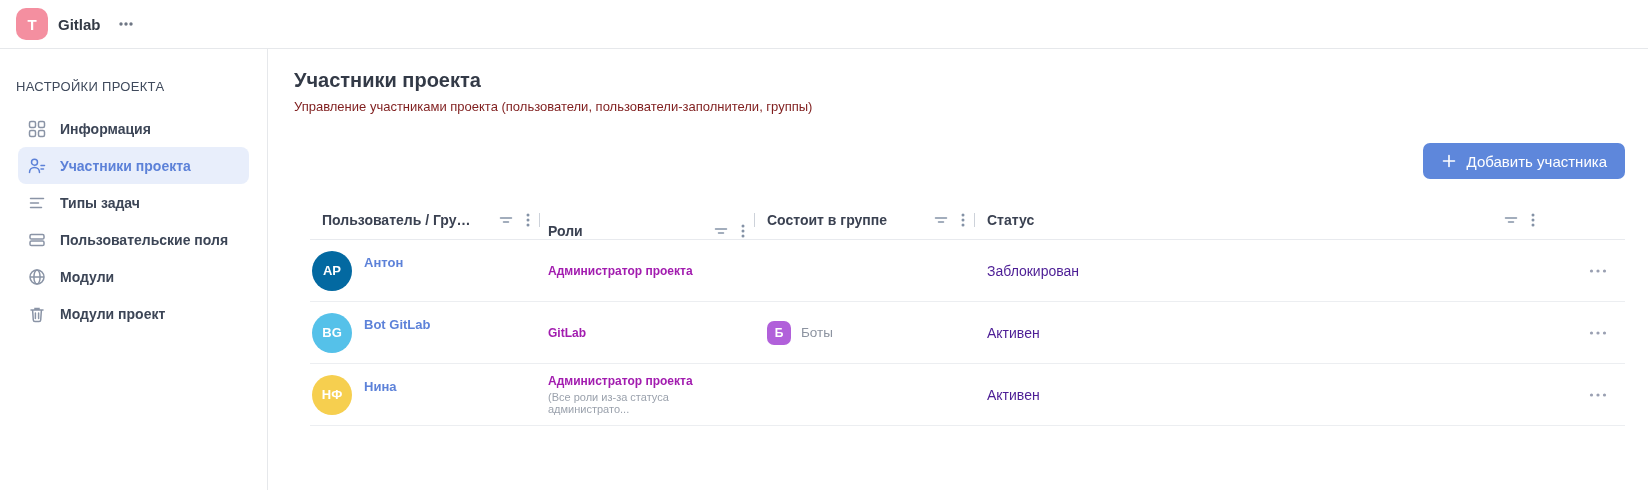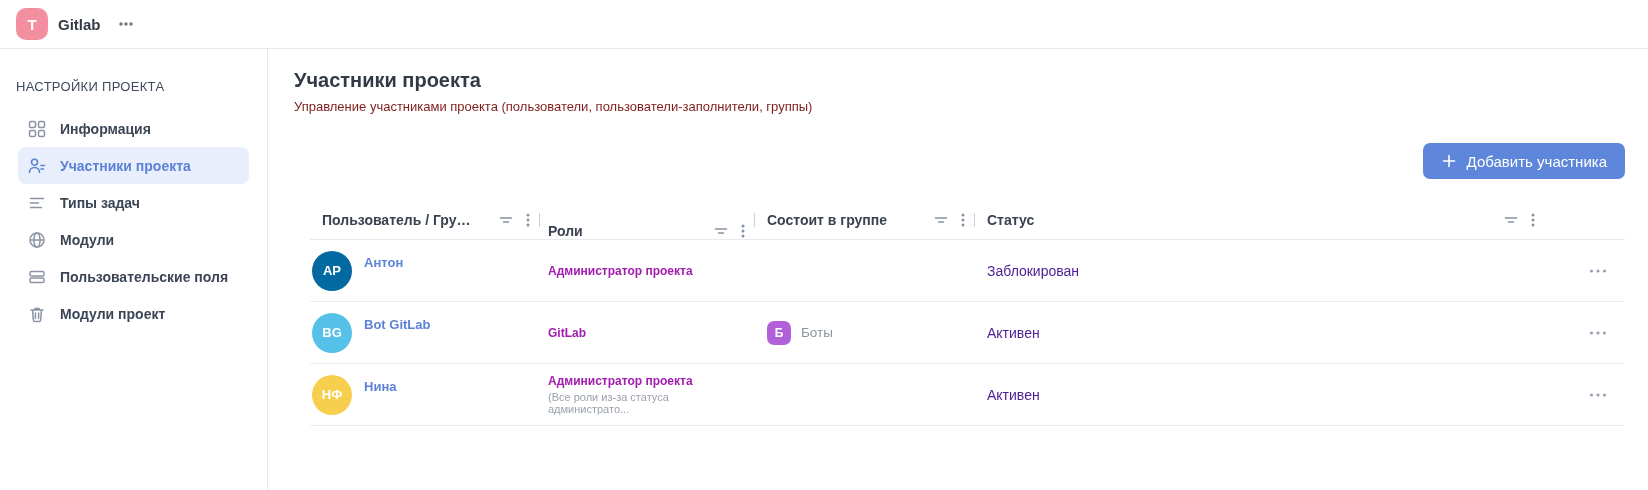--- a/index.html
+++ b/index.html
@@ -122,36 +122,36 @@
         <svg width="18" height="18" viewBox="0 0 18 18" fill="none" stroke="currentColor" stroke-width="1.5" stroke-linecap="round">
           <path d="M2.5 4.5h13M2.5 9h8M2.5 13.5h11"></path>
         </svg>
         </span>
       <span class="lbl">Типы задач</span>
     </div>
 
     <div class="side-item">
       <span class="ic">
         <svg width="18" height="18" viewBox="0 0 18 18" fill="none" stroke="currentColor" stroke-width="1.5">
+          <rect x="2" y="3.5" width="14" height="4.6" rx="1.4"></rect>
+            <rect x="2" y="10" width="14" height="4.6" rx="1.4"></rect>
+        </svg>
+        </span>
+      <span class="lbl">Пользовательские поля</span>
+    </div>
+
+    <div class="side-item">
+      <span class="ic">
+        <svg width="18" height="18" viewBox="0 0 18 18" fill="none" stroke="currentColor" stroke-width="1.5">
           <circle cx="9" cy="9" r="7"></circle>
             <ellipse cx="9" cy="9" rx="3.1" ry="7"></ellipse>
             <path d="M2 9h14"></path>
         </svg>
         </span>
       <span class="lbl">Модули</span>
-    </div>
-
-    <div class="side-item">
-      <span class="ic">
-        <svg width="18" height="18" viewBox="0 0 18 18" fill="none" stroke="currentColor" stroke-width="1.5">
-          <rect x="2" y="3.5" width="14" height="4.6" rx="1.4"></rect>
-            <rect x="2" y="10" width="14" height="4.6" rx="1.4"></rect>
-        </svg>
-        </span>
-      <span class="lbl">Пользовательские поля</span>
     </div>
 
     <div class="side-item">
       <span class="ic">
         <svg width="18" height="18" viewBox="0 0 18 18" fill="none" stroke="currentColor" stroke-width="1.5" stroke-linecap="round">
           <path d="M3 5h12M7 5V3.6h4V5M4.6 5l.7 10a1.6 1.6 0 0 0 1.6 1.5h4.2a1.6 1.6 0 0 0 1.6-1.5l.7-10"></path>
           <path d="M7.4 8v5.5M10.6 8v5.5"></path>
         </svg>
         </span>
       <span class="lbl">Модули проект</span>

